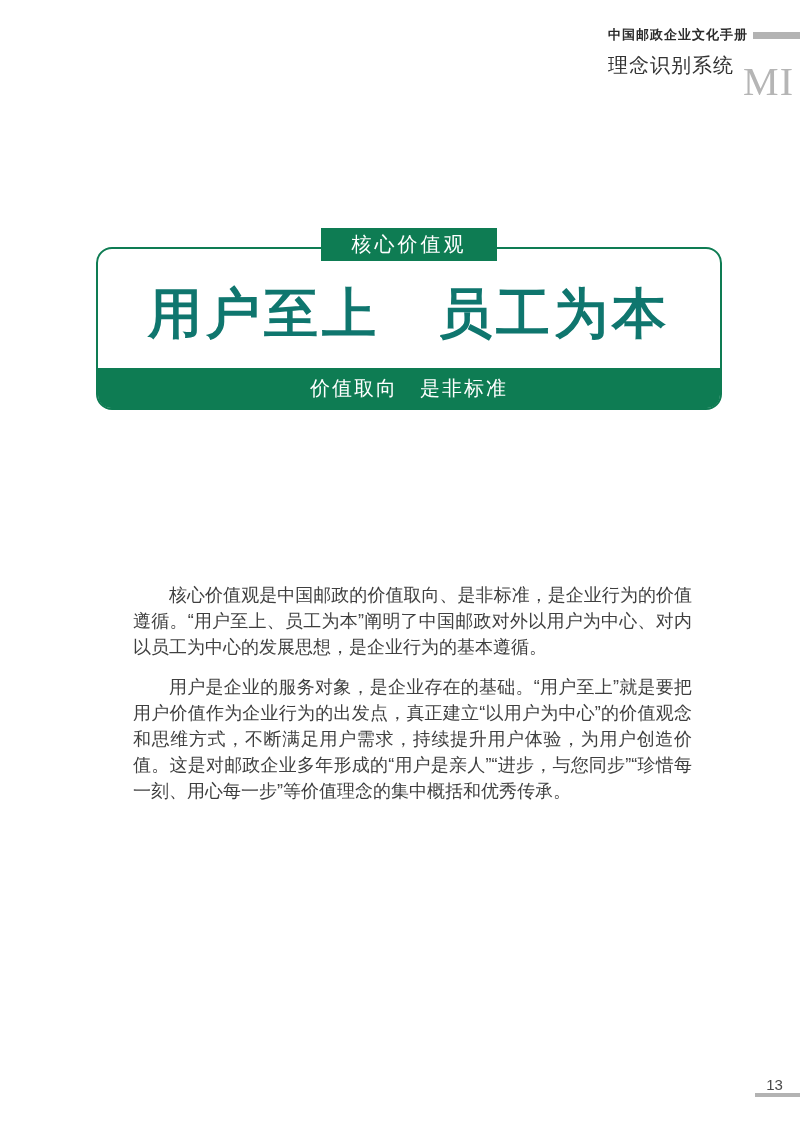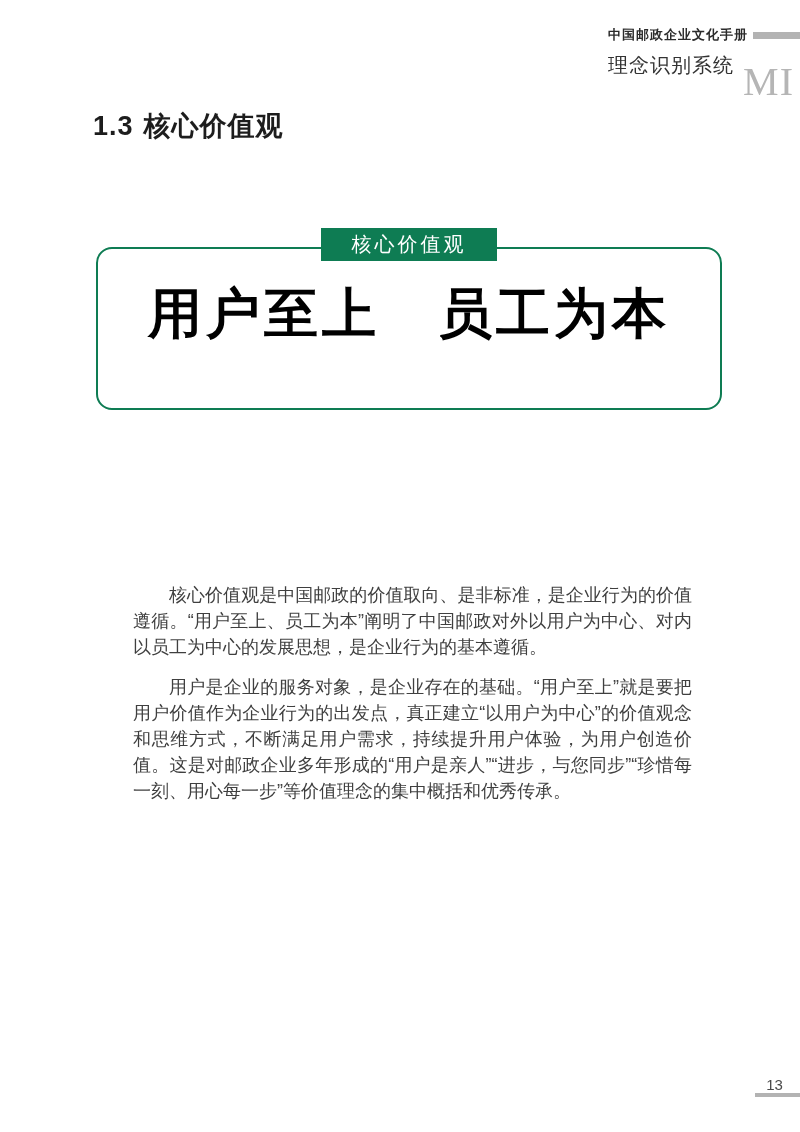--- a/index.html
+++ b/index.html
@@ -48,21 +48,21 @@
     background:#0e7c53; color:#ffffff;
     font-size:20px; letter-spacing:3px;
     display:flex; align-items:center; justify-content:center;
   }
   .card-main {
     position:absolute; left:0; right:0; top:0; bottom:40px;
     padding-top:12px;
     display:flex; align-items:center; justify-content:center;
     font-family:"DejaVu Serif", serif;
     font-size:54px; font-weight:bold;
-    color:#000000; letter-spacing:4px;
+    color:#0f766e; letter-spacing:4px;
     white-space:nowrap;
   }
   .card-footer {
     position:absolute; left:0; right:0; bottom:0; height:40px;
     background:#0e7c53; border-radius:0 0 13px 13px;
     color:#ffffff; font-size:20px; letter-spacing:2px;
     display:flex; align-items:center; justify-content:center;
   }
 
   
@@ -108,29 +108,29 @@
     <div class="header-line1">
       <span class="handbook-title">中国邮政企业文化手册</span>
       <span class="header-bar"></span>
     </div>
     <div class="header-line2">
       <span class="system-title">理念识别系统</span>
       <span class="mi-abbr">MI</span>
     </div>
   </div>
 
-  <div class="section-heading">
-    <span class="section-number">1.3</span><span class="section-title">核心价值观</span>
-  </div>
 
   <div class="values-card">
     <div class="card-tab">
       <span>核心价值观</span>
     </div>
     <div class="card-main">用户至上　员工为本</div>
+    <div class="card-footer">
+      <span>价值取向　是非标准</span>
+    </div>
   </div>
 
 
   <div class="body-text">
     <p>核心价值观是中国邮政的价值取向、是非标准，是企业行为的价值遵循。“用户至上、员工为本”阐明了中国邮政对外以用户为中心、对内以员工为中心的发展思想，是企业行为的基本遵循。</p>
     <p>用户是企业的服务对象，是企业存在的基础。“用户至上”就是要把用户价值作为企业行为的出发点，真正建立“以用户为中心”的价值观念和思维方式，不断满足用户需求，持续提升用户体验，为用户创造价值。这是对邮政企业多年形成的“用户是亲人”“进步，与您同步”“珍惜每一刻、用心每一步”等价值理念的集中概括和优秀传承。</p>
   </div>
 
   <div class="page-footer">
     <span class="page-number">13</span>

